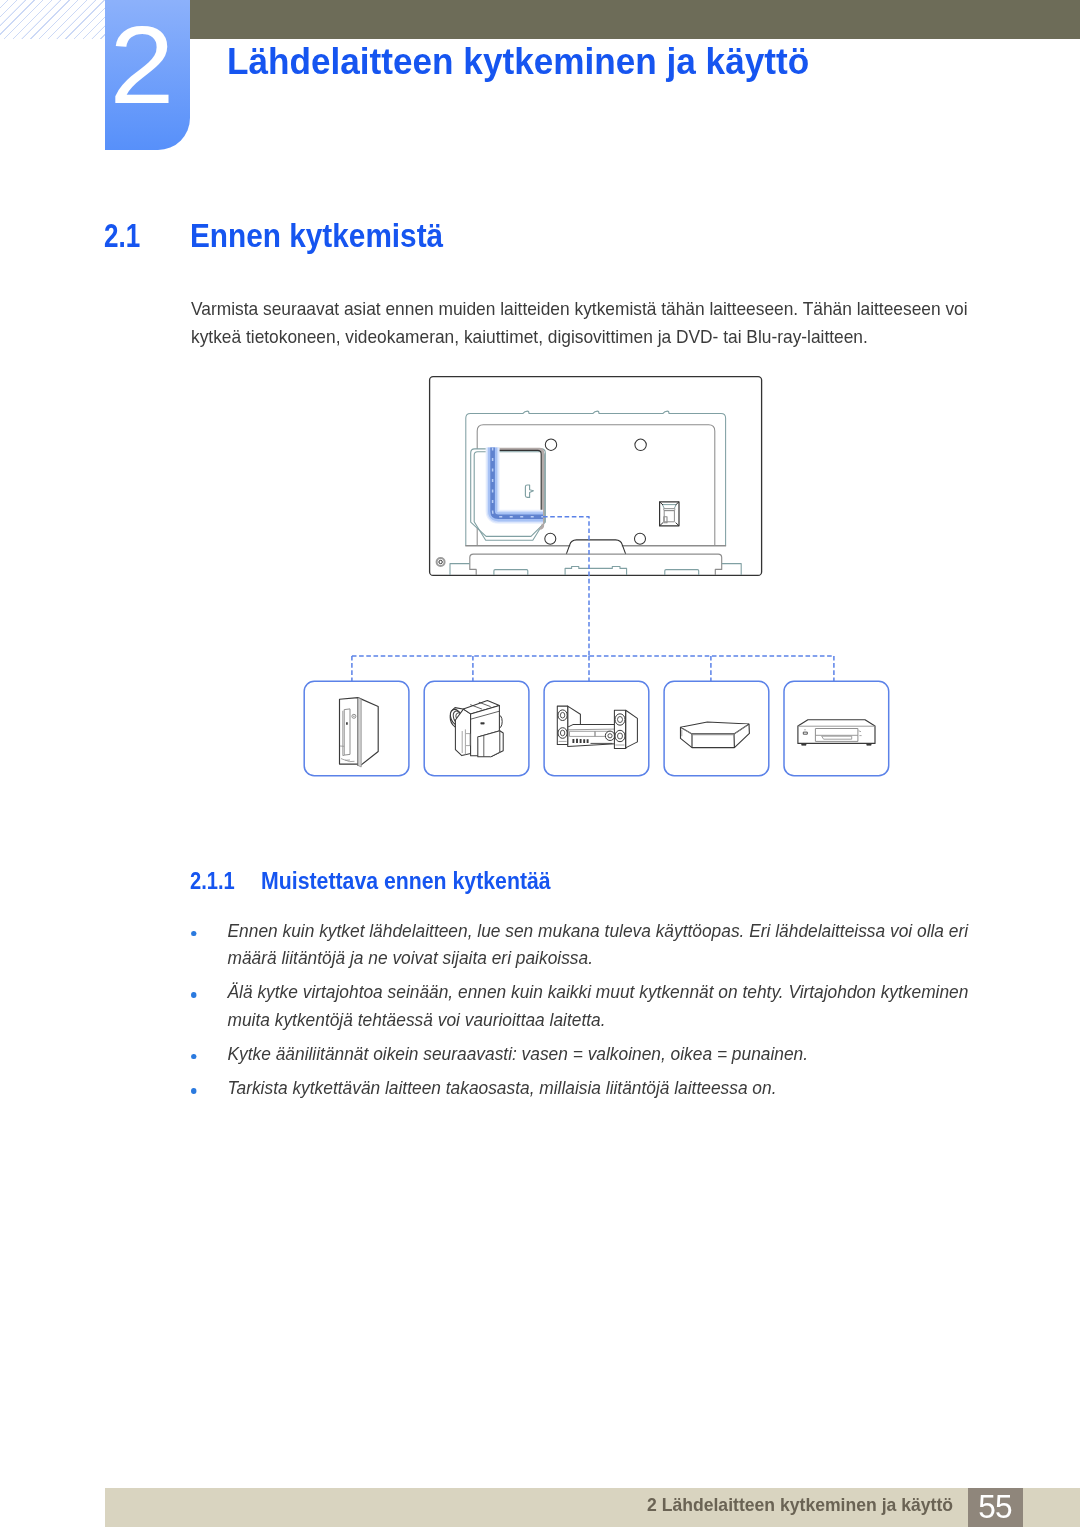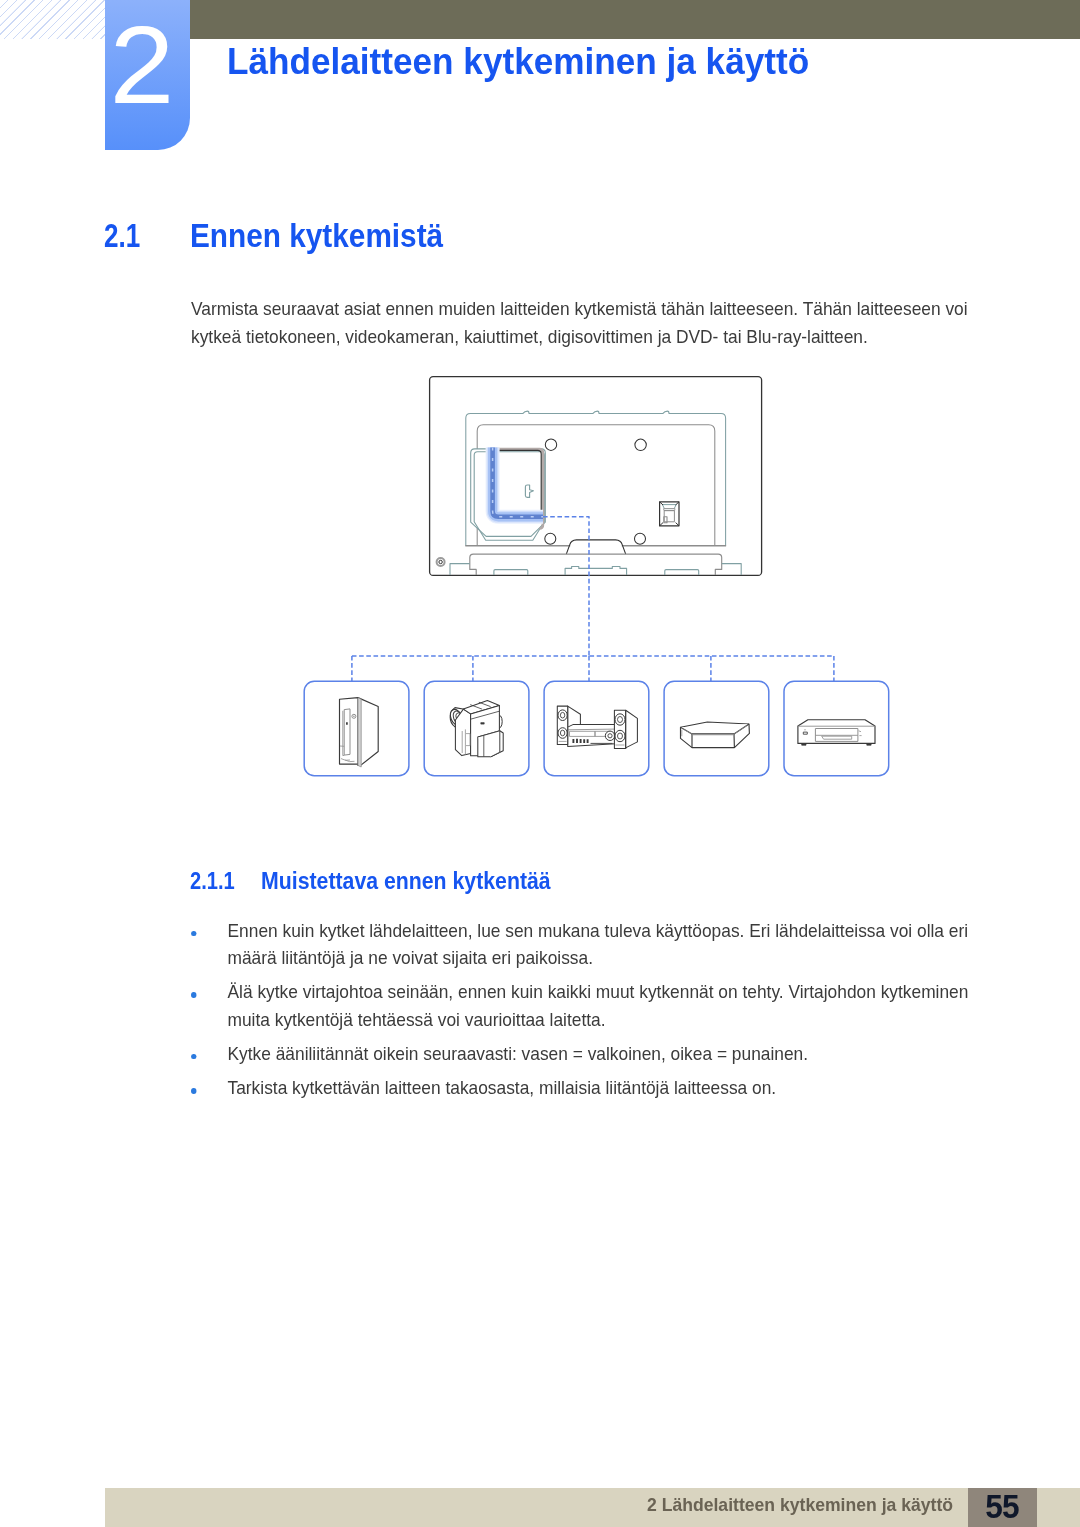--- a/index.html
+++ b/index.html
@@ -28,31 +28,31 @@
   
   .txt{color:#3b3b3b;font-size:19px;line-height:28.3px;transform:scaleX(0.913);transform-origin:0 0;}
   .intro{position:absolute;left:191px;top:295px;width:866px;}
 
   
   .sub-h{position:absolute;left:190px;top:868px;color:#1655f0;font-size:23px;font-weight:bold;white-space:pre;height:32px;}
   .sub-num{position:absolute;left:0;top:0;transform:scaleX(0.875);transform-origin:0 0;}
   .sub-ttl{position:absolute;left:70.5px;top:0;transform:scaleX(0.925);transform-origin:0 0;}
 
   
-  .bullets{position:absolute;left:191px;top:917px;width:866px;}
+  .bullets{position:absolute;left:191px;top:917px;width:866px;font-style:italic;}
   .bl{position:relative;padding-left:40px;margin-bottom:6.9px;line-height:27.3px;}
   .bl .dot{position:absolute;left:0px;top:13.6px;width:5.8px;height:5.8px;border-radius:50%;background:#2b7adf;}
 
   
   .diagram{position:absolute;left:0;top:0;}
   .foot-bar{position:absolute;left:105px;top:1488px;width:975px;height:39px;background:#d9d4c0;}
   .foot-txt{position:absolute;left:647px;top:1485px;height:39px;line-height:39px;color:#6a6354;font-size:19px;font-weight:bold;
      white-space:nowrap;transform:scaleX(0.926);transform-origin:0 0;}
-  .foot-page{position:absolute;left:968px;top:1488px;width:69px;height:39px;background:#8f867b;color:#0f172a;
-     font-size:34px;line-height:37px;text-align:center;font-weight:700;letter-spacing:-1.0px;text-indent:-1.0px;}
+  .foot-page{position:absolute;left:968px;top:1488px;width:55px;height:39px;background:#8f867b;color:#ffffff;
+     font-size:34px;line-height:37px;text-align:center;font-weight:400;letter-spacing:-1.0px;text-indent:-1.0px;}
   .foot-page>span{display:inline-block;transform:scaleX(0.93);}
 </style>
 </head>
 <body>
 
 <div class="page">
 
   <div class="hatch"></div>
   <div class="hdr-bar"></div>
   <div class="chap-box">

